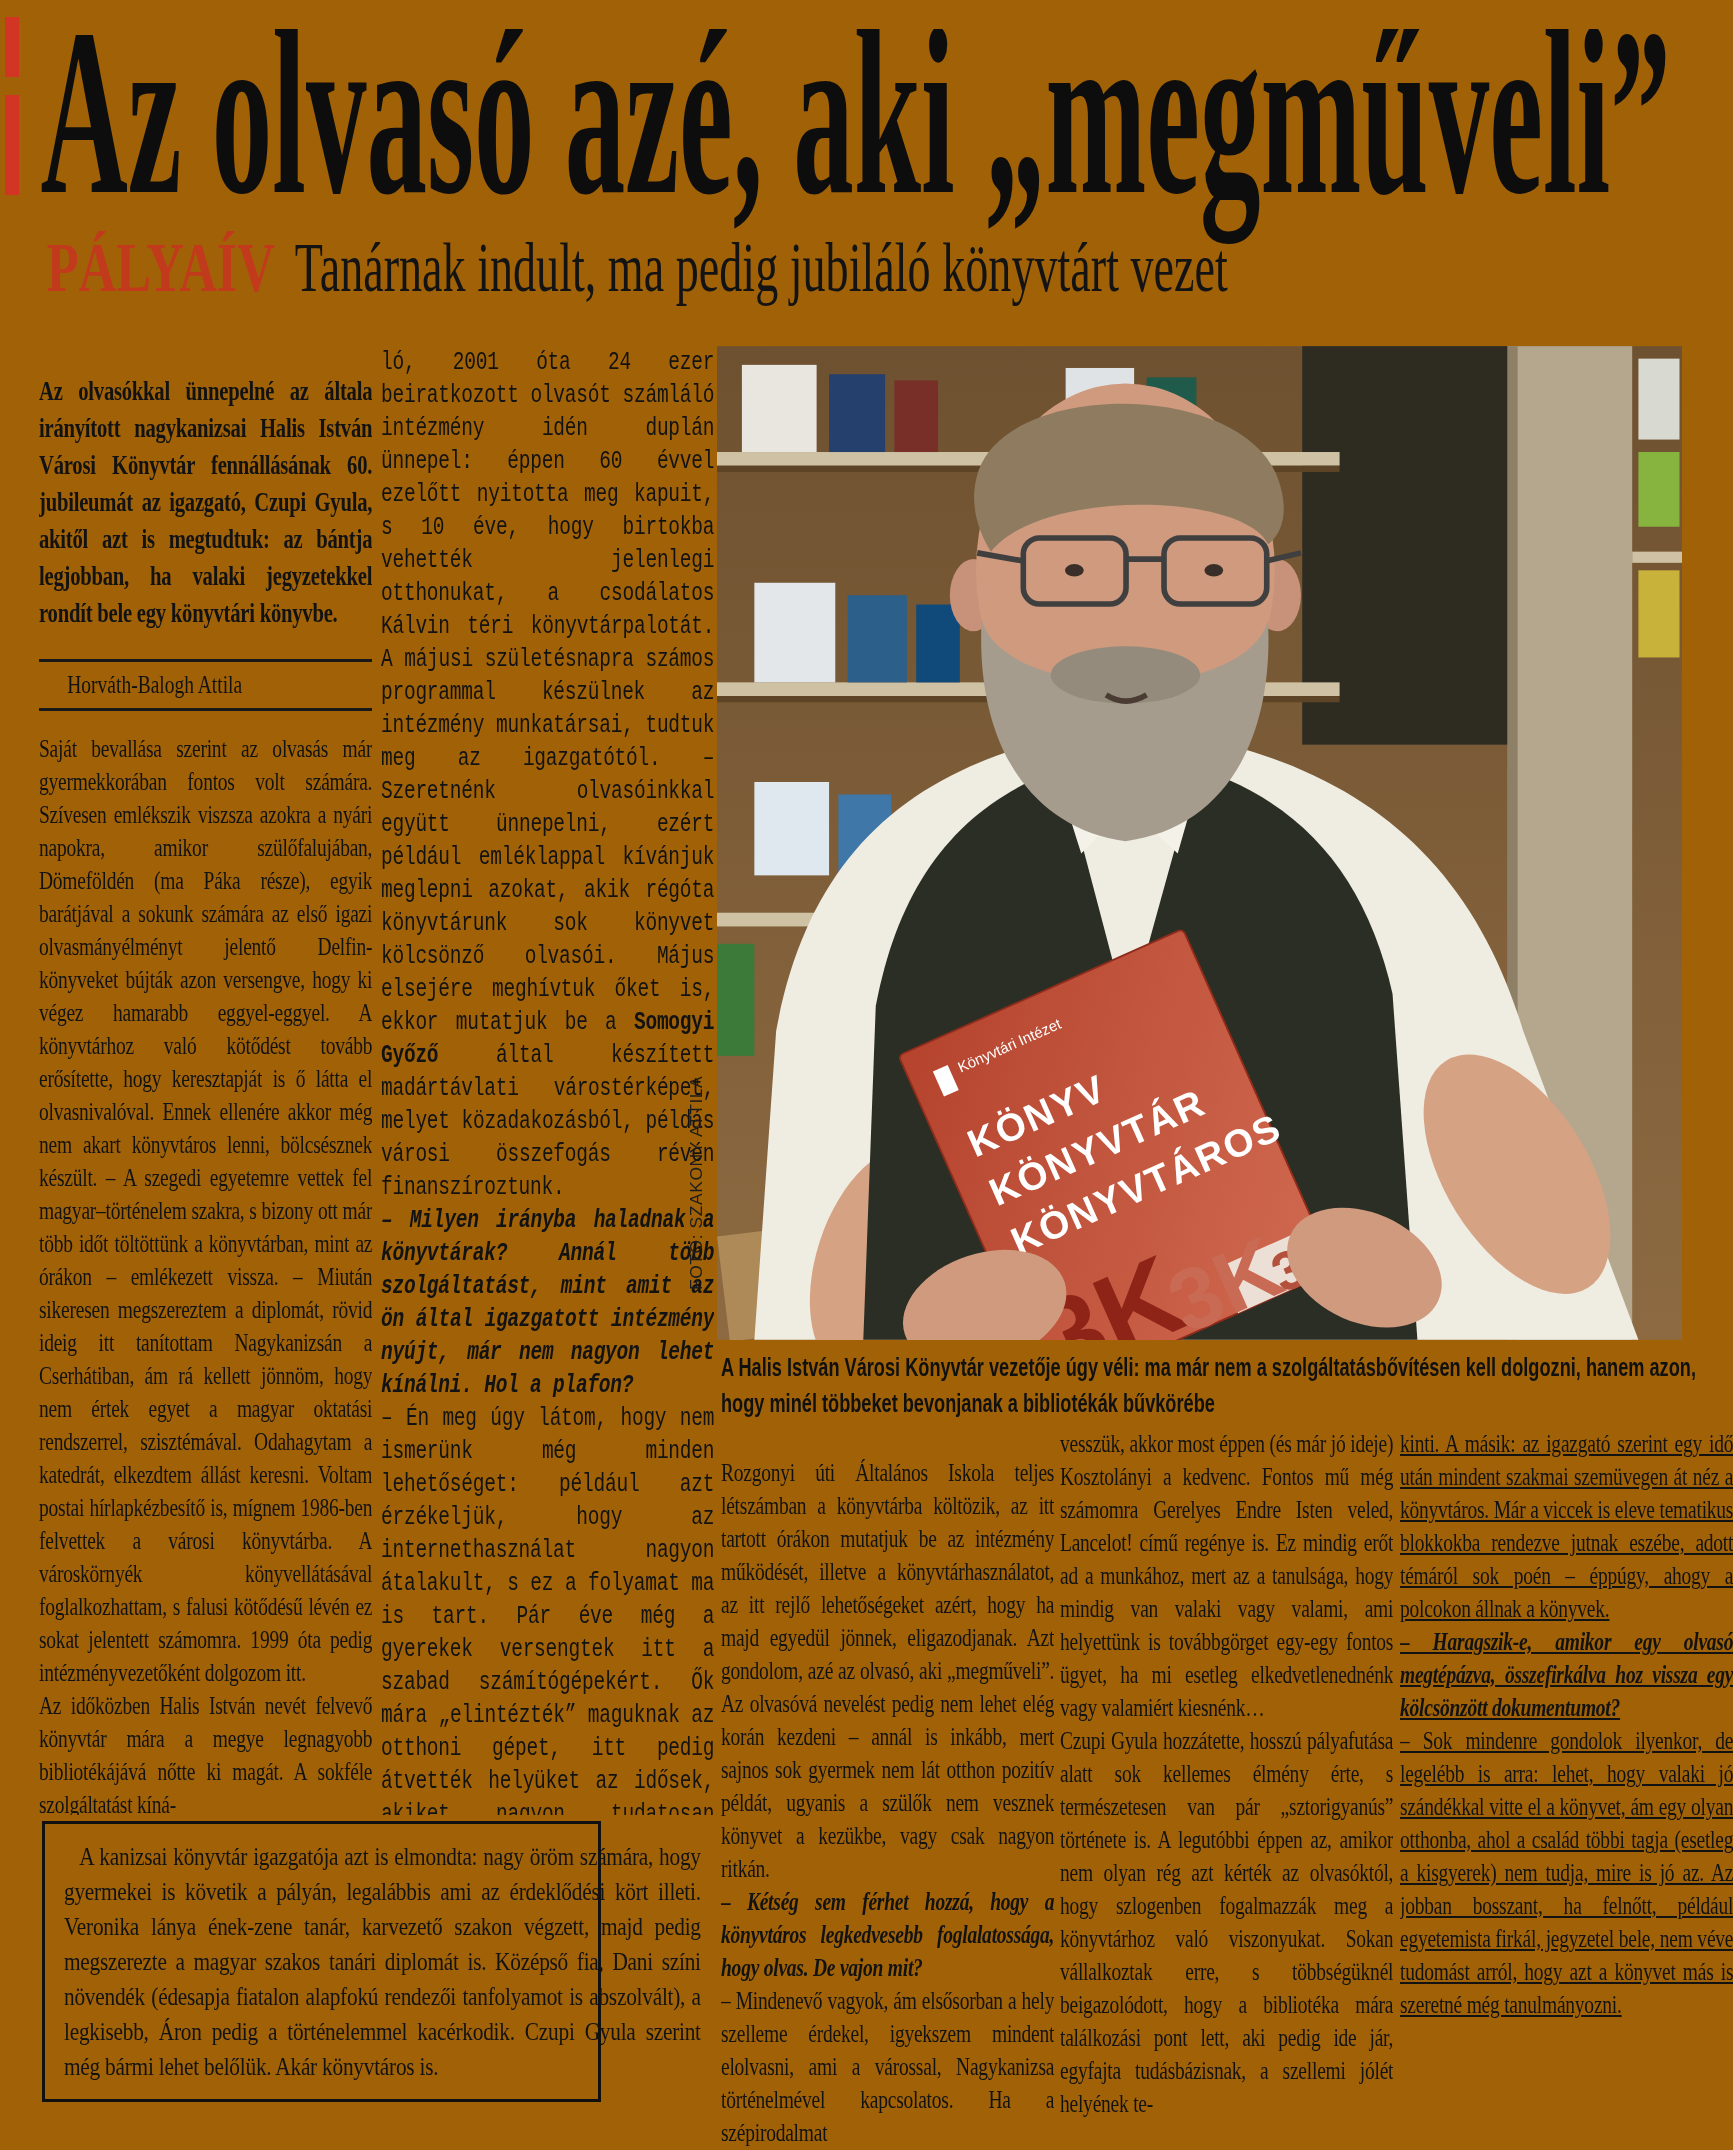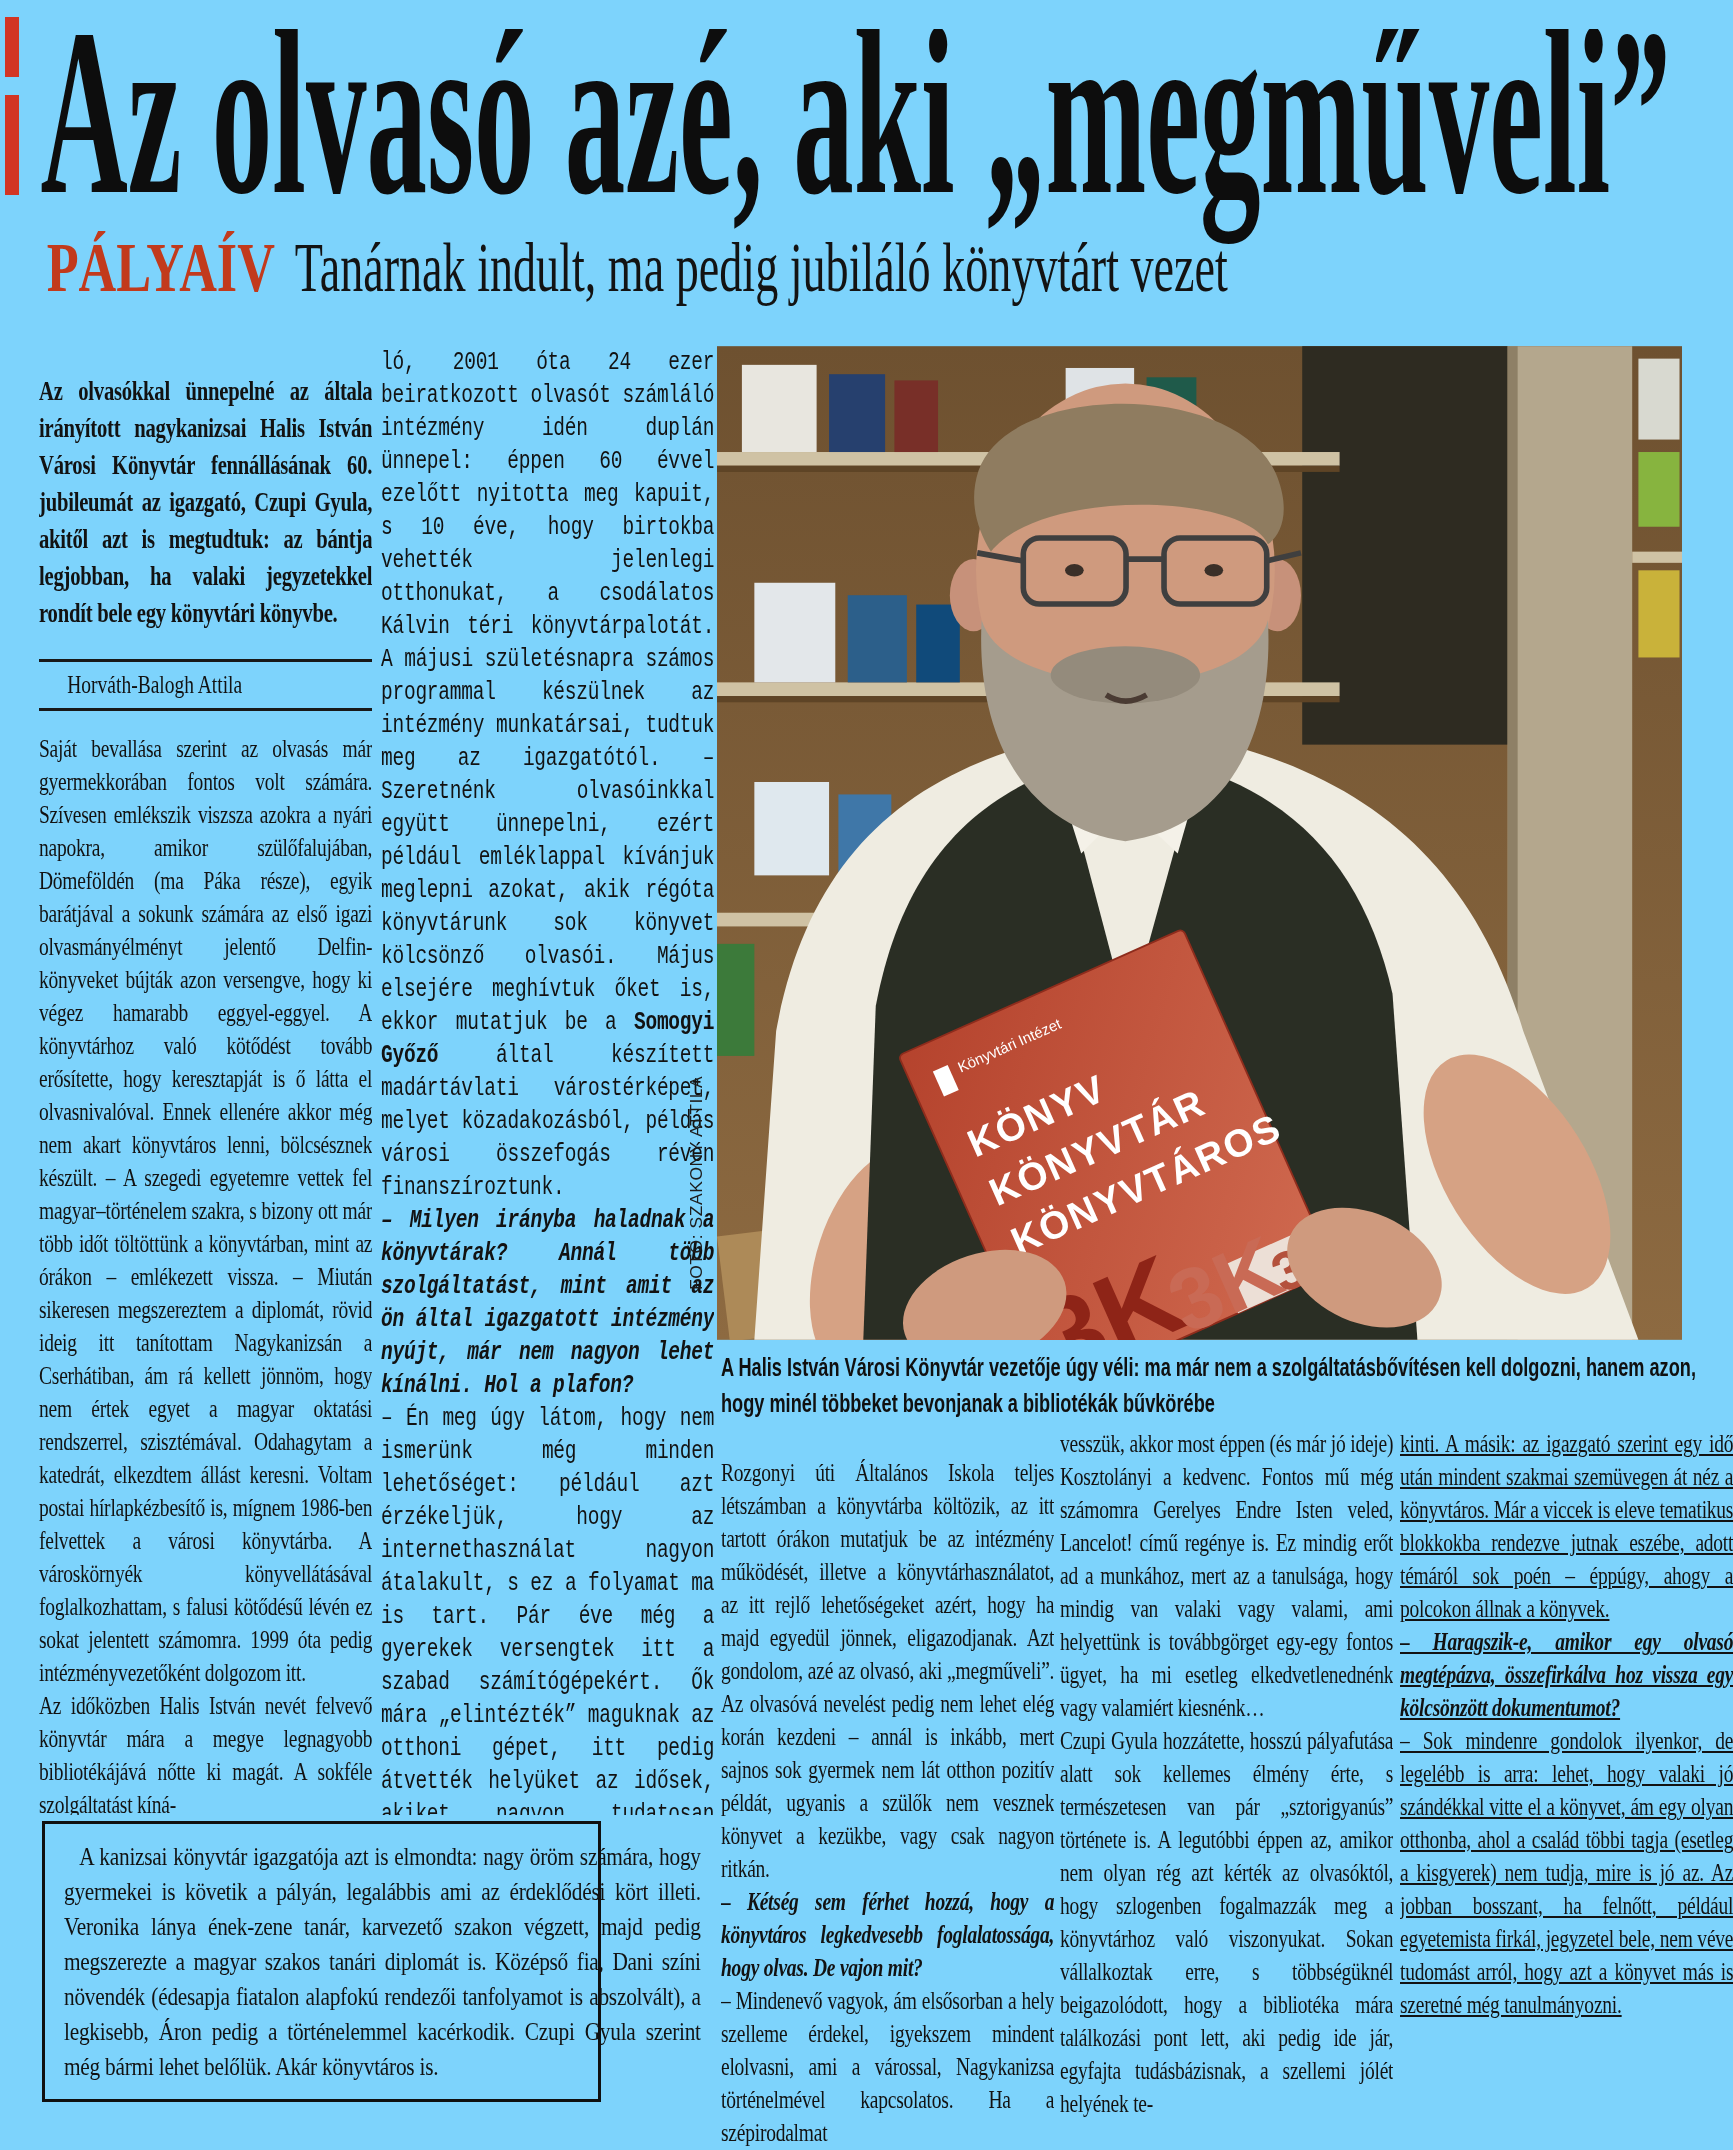--- a/index.html
+++ b/index.html
@@ -1,16 +1,16 @@
 <!DOCTYPE html>
 <html lang="hu" style="font-size:10px"><head>
 <meta charset="utf-8">
 <style>
   html,body{margin:0;padding:0;background:#9fb6bd;}
-  .page{position:relative;width:1733px;height:2151px;background:#7dd3fc;overflow:hidden;
+  .page{position:relative;width:1733px;height:2151px;background:#a16207;overflow:hidden;
         font-family:"Liberation Serif",serif;color:#121212;}
   .artifact{position:absolute;left:5px;width:13.7px;background:#d23524;}
 
   
   .headline-svg{position:absolute;left:40px;top:29px;}
   .kicker-svg{position:absolute;left:44px;top:228px;}
 
   
   .col{position:absolute;width:333px;overflow:hidden;}
   .colinner{width:436px;transform:scaleX(0.7643);transform-origin:0 0;}

